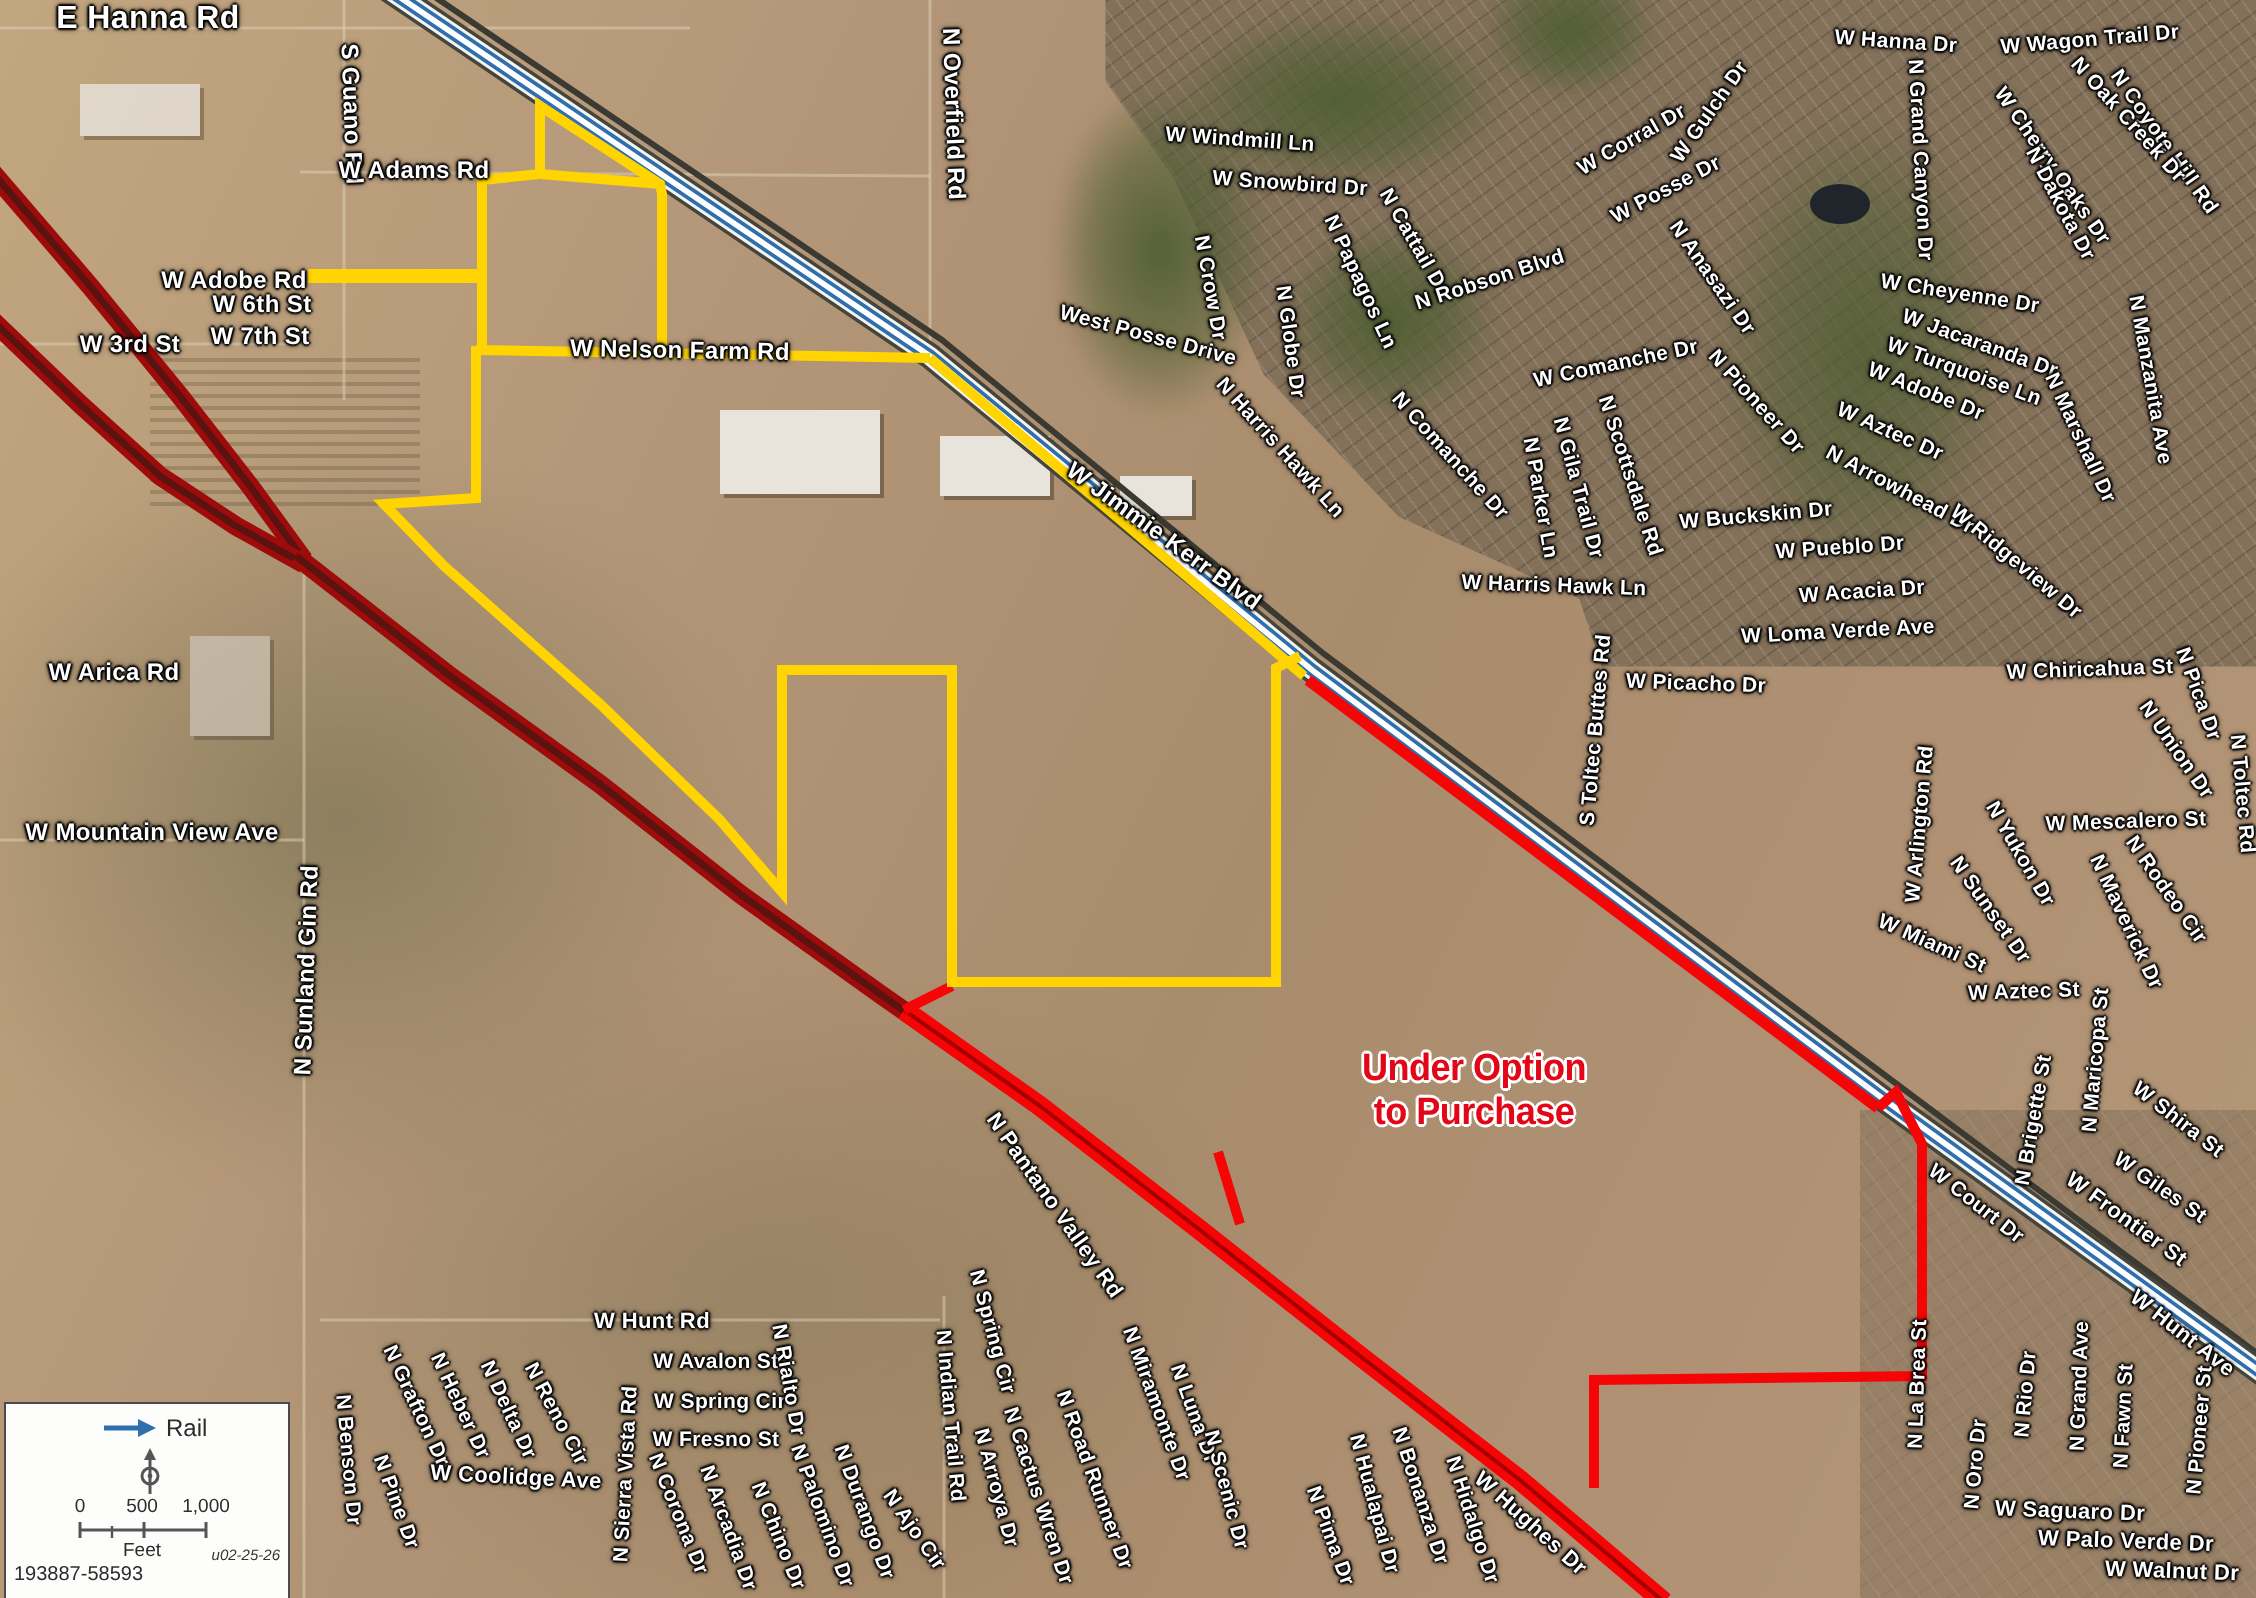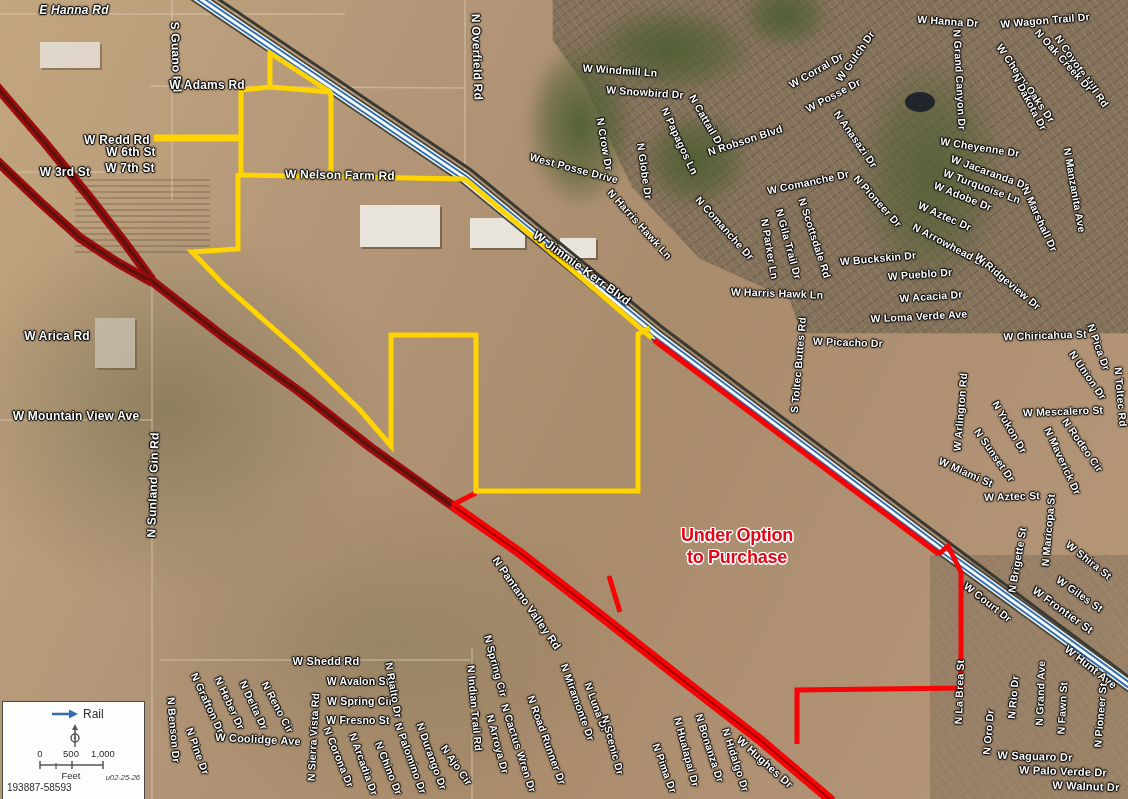--- a/index.html
+++ b/index.html
@@ -85,24 +85,24 @@
       <path d="M452 505 L 476 493" fill="none" stroke="#f50505" stroke-width="5" stroke-linejoin="miter" stroke-linecap="butt"></path>
       <path d="M238 173 L 238 249 L 192 252 L 222 283 L 300 352 L 360 410 L 391 446 L 391 335 L 476 335 L 476 491 L 638 491 L 638 334 L 650 328" fill="none" stroke="#ffd400" stroke-width="5" stroke-linejoin="miter" stroke-linecap="butt"></path>
       <path d="M241 173 L 241 90 L 270 87 L 270 53 L 330 92 L 331 97 L 331 173" fill="none" stroke="#ffd400" stroke-width="5" stroke-linejoin="miter" stroke-linecap="butt"></path>
       <path d="M270 87 L 330 92" fill="none" stroke="#ffd400" stroke-width="5" stroke-linejoin="miter" stroke-linecap="butt"></path>
       <path d="M154 138 L 241 138" fill="none" stroke="#ffd400" stroke-width="7" stroke-linejoin="miter" stroke-linecap="butt"></path>
       <path d="M238 175 L 465 179" fill="none" stroke="#ffd400" stroke-width="5" stroke-linejoin="miter" stroke-linecap="butt"></path>
       <path d="M465 179 L 652 338" fill="none" stroke="#ffd400" stroke-width="5" stroke-linejoin="miter" stroke-linecap="butt"></path>
     </svg>
 
   <div id="labels">
-      <div class="lbl" style="left: 74px; top: 10px; font-size: 12px; transform: translate(-50%, -50%) rotate(0deg); font-style: italic;">E Hanna Rd</div>
+      <div class="lbl" style="left: 74px; top: 10px; font-size: 16px; transform: translate(-50%, -50%) rotate(0deg);">E Hanna Rd</div>
       <div class="lbl" style="left: 176px; top: 57px; font-size: 12px; transform: translate(-50%, -50%) rotate(88deg);">S Guano Rd</div>
       <div class="lbl" style="left: 207px; top: 85px; font-size: 12px; transform: translate(-50%, -50%) rotate(0deg);">W Adams Rd</div>
-      <div class="lbl" style="left: 117px; top: 140px; font-size: 12px; transform: translate(-50%, -50%) rotate(0deg);">W Redd Rd</div>
+      <div class="lbl" style="left: 117px; top: 140px; font-size: 12px; transform: translate(-50%, -50%) rotate(0deg);">W Adobe Rd</div>
       <div class="lbl" style="left: 131px; top: 152px; font-size: 12px; transform: translate(-50%, -50%) rotate(0deg);">W 6th St</div>
       <div class="lbl" style="left: 65px; top: 172px; font-size: 12px; transform: translate(-50%, -50%) rotate(0deg);">W 3rd St</div>
       <div class="lbl" style="left: 130px; top: 168px; font-size: 12px; transform: translate(-50%, -50%) rotate(0deg);">W 7th St</div>
       <div class="lbl" style="left: 340px; top: 175px; font-size: 12px; transform: translate(-50%, -50%) rotate(1deg);">W Nelson Farm Rd</div>
       <div class="lbl" style="left: 477px; top: 57px; font-size: 12px; transform: translate(-50%, -50%) rotate(88deg);">N Overfield Rd</div>
       <div class="lbl" style="left: 620px; top: 70px; font-size: 10.5px; transform: translate(-50%, -50%) rotate(4deg);">W Windmill Ln</div>
       <div class="lbl" style="left: 645px; top: 92px; font-size: 10.5px; transform: translate(-50%, -50%) rotate(4deg);">W Snowbird Dr</div>
       <div class="lbl" style="left: 574px; top: 168px; font-size: 10.5px; transform: translate(-50%, -50%) rotate(15deg);">West Posse Drive</div>
       <div class="lbl" style="left: 605px; top: 144px; font-size: 10.5px; transform: translate(-50%, -50%) rotate(80deg);">N Crow Dr</div>
       <div class="lbl" style="left: 645px; top: 171px; font-size: 10.5px; transform: translate(-50%, -50%) rotate(82deg);">N Globe Dr</div>
@@ -160,21 +160,21 @@
       <div class="lbl" style="left: 966px; top: 472px; font-size: 10.5px; transform: translate(-50%, -50%) rotate(24deg);">W Miami St</div>
       <div class="lbl" style="left: 1012px; top: 496px; font-size: 10.5px; transform: translate(-50%, -50%) rotate(-2deg);">W Aztec St</div>
       <div class="lbl" style="left: 1048px; top: 530px; font-size: 10.5px; transform: translate(-50%, -50%) rotate(-85deg);">N Maricopa St</div>
       <div class="lbl" style="left: 1089px; top: 560px; font-size: 10.5px; transform: translate(-50%, -50%) rotate(38deg);">W Shira St</div>
       <div class="lbl" style="left: 1017px; top: 560px; font-size: 10.5px; transform: translate(-50%, -50%) rotate(-80deg);">N Brigette St</div>
       <div class="lbl" style="left: 1080px; top: 594px; font-size: 10.5px; transform: translate(-50%, -50%) rotate(35deg);">W Giles St</div>
       <div class="lbl" style="left: 1063px; top: 610px; font-size: 11px; transform: translate(-50%, -50%) rotate(36deg);">W Frontier St</div>
       <div class="lbl" style="left: 988px; top: 602px; font-size: 10.5px; transform: translate(-50%, -50%) rotate(38deg);">W Court Dr</div>
       <div class="lbl" style="left: 1091px; top: 667px; font-size: 11px; transform: translate(-50%, -50%) rotate(38deg);">W Hunt Ave</div>
       <div class="lbl" style="left: 527px; top: 603px; font-size: 11px; transform: translate(-50%, -50%) rotate(55deg);">N Pantano Valley Rd</div>
-      <div class="lbl" style="left: 326px; top: 661px; font-size: 11px; transform: translate(-50%, -50%) rotate(0deg);">W Shedd Rd</div>
+      <div class="lbl" style="left: 326px; top: 661px; font-size: 11px; transform: translate(-50%, -50%) rotate(0deg);">W Hunt Rd</div>
       <div class="lbl" style="left: 358px; top: 681px; font-size: 10.5px; transform: translate(-50%, -50%) rotate(0deg); text-align: right;">W Avalon St</div>
       <div class="lbl" style="left: 360px; top: 701px; font-size: 10.5px; transform: translate(-50%, -50%) rotate(0deg);">W Spring Cir</div>
       <div class="lbl" style="left: 358px; top: 720px; font-size: 10.5px; transform: translate(-50%, -50%) rotate(0deg);">W Fresno St</div>
       <div class="lbl" style="left: 394px; top: 690px; font-size: 10.5px; transform: translate(-50%, -50%) rotate(80deg);">N Rialto Dr</div>
       <div class="lbl" style="left: 475px; top: 708px; font-size: 10.5px; transform: translate(-50%, -50%) rotate(85deg);">N Indian Trail Rd</div>
       <div class="lbl" style="left: 496px; top: 666px; font-size: 10.5px; transform: translate(-50%, -50%) rotate(75deg);">N Spring Cir</div>
       <div class="lbl" style="left: 498px; top: 744px; font-size: 10.5px; transform: translate(-50%, -50%) rotate(75deg);">N Arroya Dr</div>
       <div class="lbl" style="left: 519px; top: 748px; font-size: 10.5px; transform: translate(-50%, -50%) rotate(72deg);">N Cactus Wren Dr</div>
       <div class="lbl" style="left: 547px; top: 740px; font-size: 10.5px; transform: translate(-50%, -50%) rotate(70deg);">N Road Runner Dr</div>
       <div class="lbl" style="left: 578px; top: 702px; font-size: 10.5px; transform: translate(-50%, -50%) rotate(70deg);">N Miramonte Dr</div>

